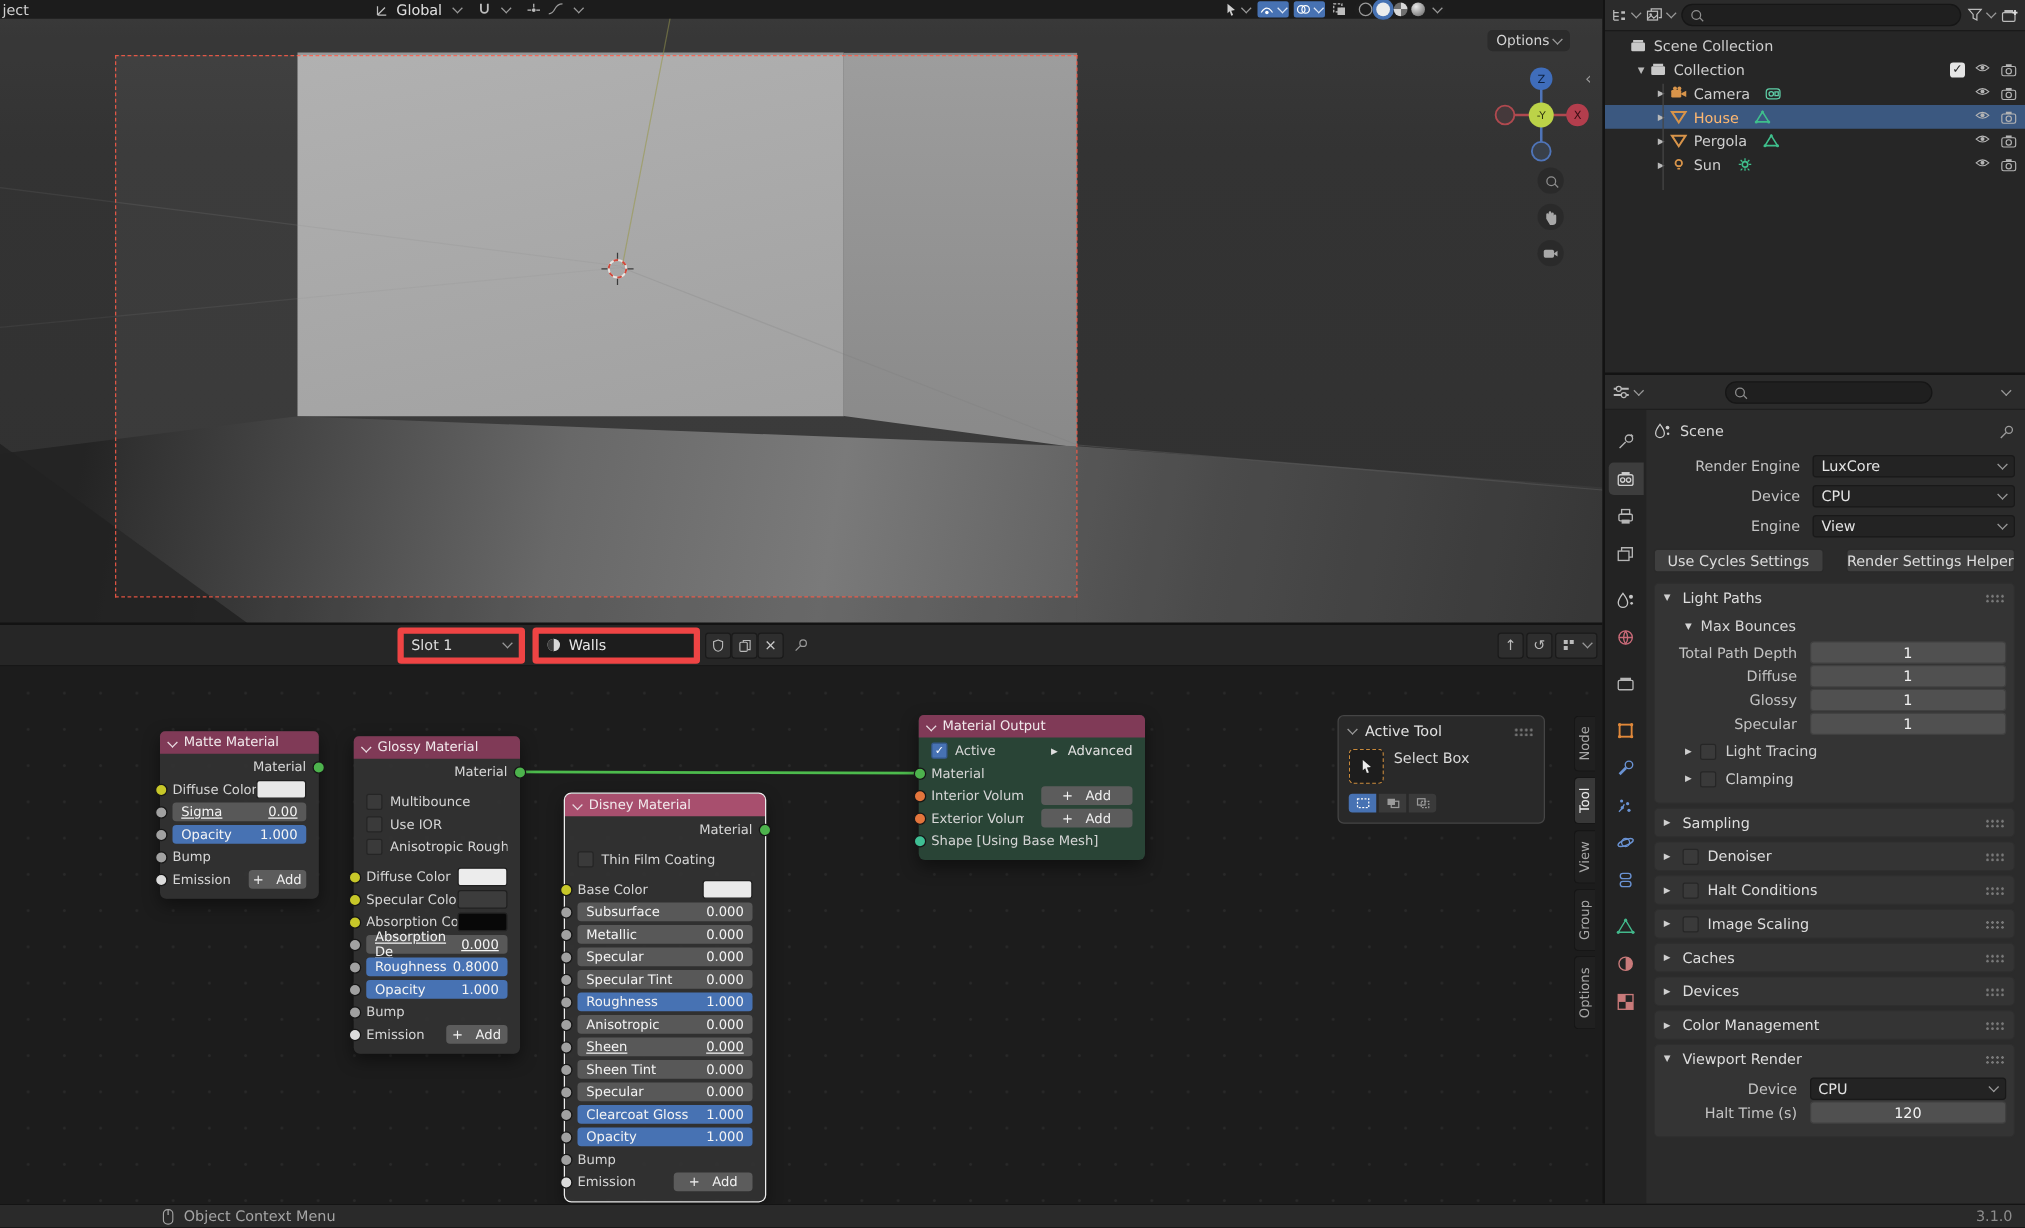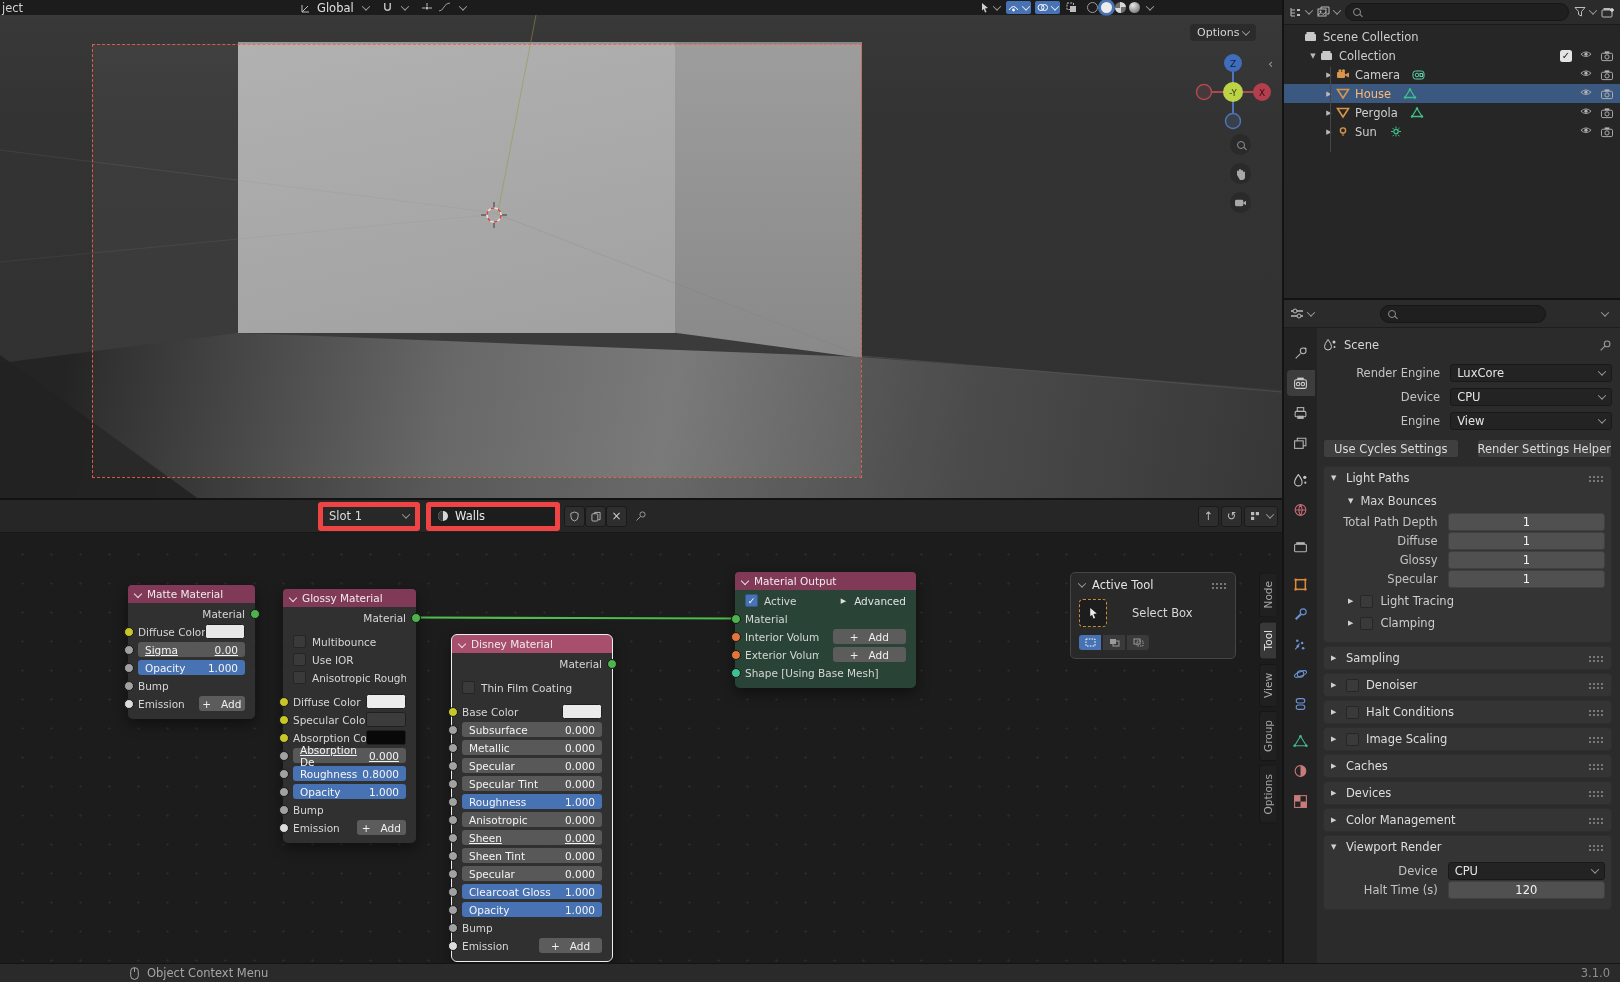--- a/index.html
+++ b/index.html
@@ -543,21 +543,21 @@
             </div>
           </div>
         </div>
 
       <div id="at-panel" class="abs">
         <div style="display:flex;align-items:center;gap:7px">
           <span class="chev" style="margin:0"></span>
           <span style="color:#e2e2e2">Active Tool</span>
           <span class="dots" style="margin-left:auto"></span>
         </div>
-        <div style="display:flex;align-items:center;gap:25px;margin-top:7px">
+        <div style="display:flex;gap:8px;margin-top:7px">
           <span style="width:26px;height:26px;background:#1d1d1d;border:1.5px dashed #c98a3c;border-radius:4px;display:flex;align-items:center;justify-content:center">
             <svg width="11" height="12" viewBox="0 0 10 11">
                 <path d="M2 1 L8 6 L5 6.5 L6.5 10 L5 10.5 L3.8 7 L2 8.5 Z" fill="#ececec"></path>
               </svg>
           </span>
           <span style="color:#d8d8d8">Select Box</span>
         </div>
         <div style="display:flex;gap:2px;margin-top:8px">
           <span style="width:22px;height:15px;background:#4772b3;border-radius:3px 0 0 3px;display:flex;align-items:center;justify-content:center">
               <svg width="11" height="9" viewBox="0 0 11 9">

